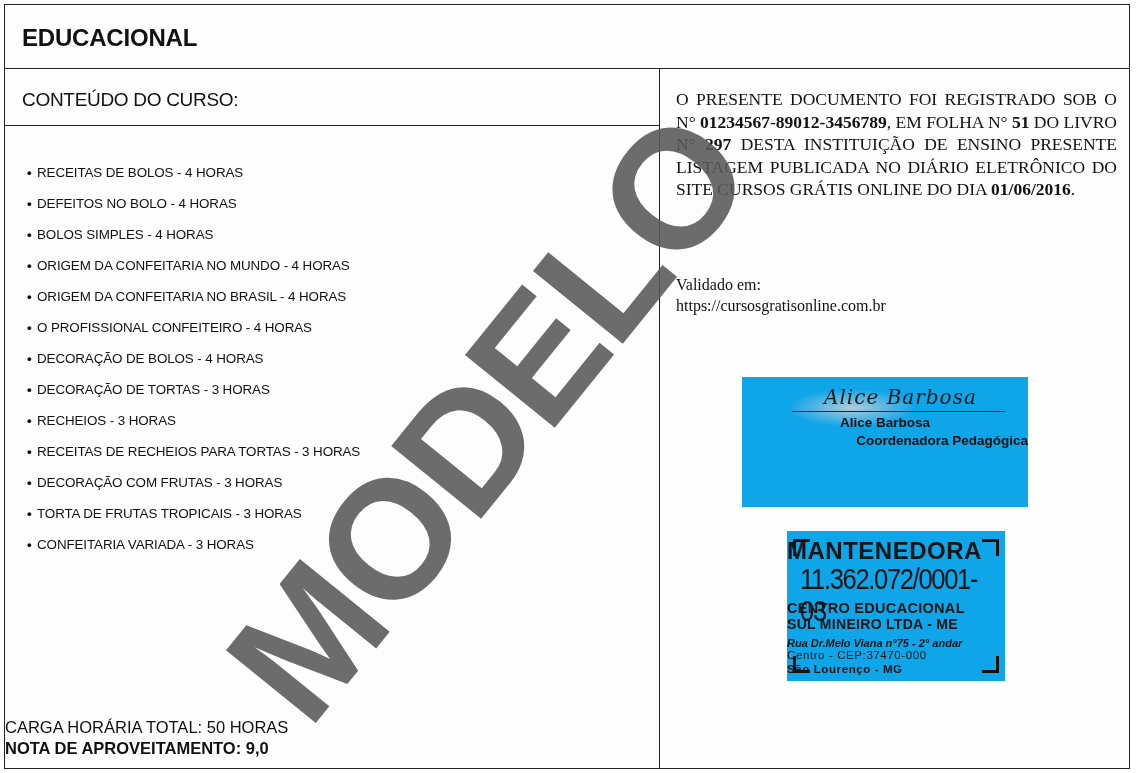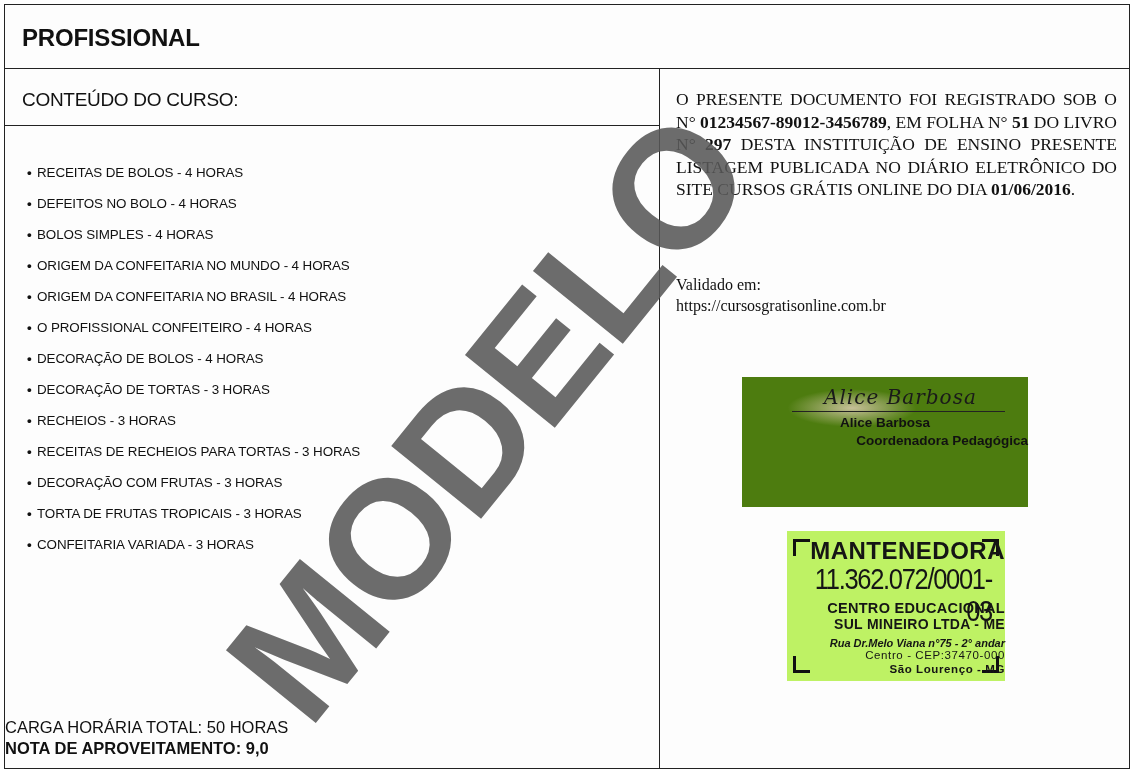--- a/index.html
+++ b/index.html
@@ -128,21 +128,21 @@
       font-family: "Liberation Serif", serif;
       font-size: 16px;
       line-height: 21px;
     }
     .signature-box {
       position: absolute;
       left: 82px;
       top: 308px;
       width: 286px;
       height: 130px;
-      background: #4d7c0f;
+      background: #0ea5e9;
     }
     .sig-glow {
       position: absolute;
       left: 45px;
       top: 12px;
       width: 130px;
       height: 38px;
       background: radial-gradient(ellipse at center, rgba(250,220,210,0.7) 0%, rgba(255,255,255,0) 70%);
     }
     .sig-script {
@@ -181,22 +181,22 @@
       font-weight: bold;
       font-size: 13.5px;
       line-height: 16px;
     }
     .stamp {
       position: absolute;
       left: 127px;
       top: 462px;
       width: 218px;
       height: 150px;
-      background: #bef264;
-      text-align: right;
+      background: #0ea5e9;
+      text-align: left;
       color: #151515;
     }
     .stamp .corner {
       position: absolute;
       width: 14px;
       height: 14px;
       border-color: #111;
       border-style: solid;
     }
     .stamp .tl { left: 6px; top: 8px; border-width: 3px 0 0 3px; }
@@ -247,21 +247,21 @@
       pointer-events: none;
       z-index: 10;
     }
   </style>
 </head>
 <body>
 
 <div class="frame">
 
   <div class="header">
-    <div class="course-title">PROFISSIONAL</div>
+    <div class="course-title">EDUCACIONAL</div>
   </div>
 
   <div class="left-col">
     <div class="content-heading-box">
       <div class="content-heading">CONTEÚDO DO CURSO:</div>
     </div>
 
     <ul class="topic-list">
       <li><span class="bullet">•</span><span>RECEITAS DE BOLOS - 4 HORAS</span></li>
       <li><span class="bullet">•</span><span>DEFEITOS NO BOLO - 4 HORAS</span></li>

